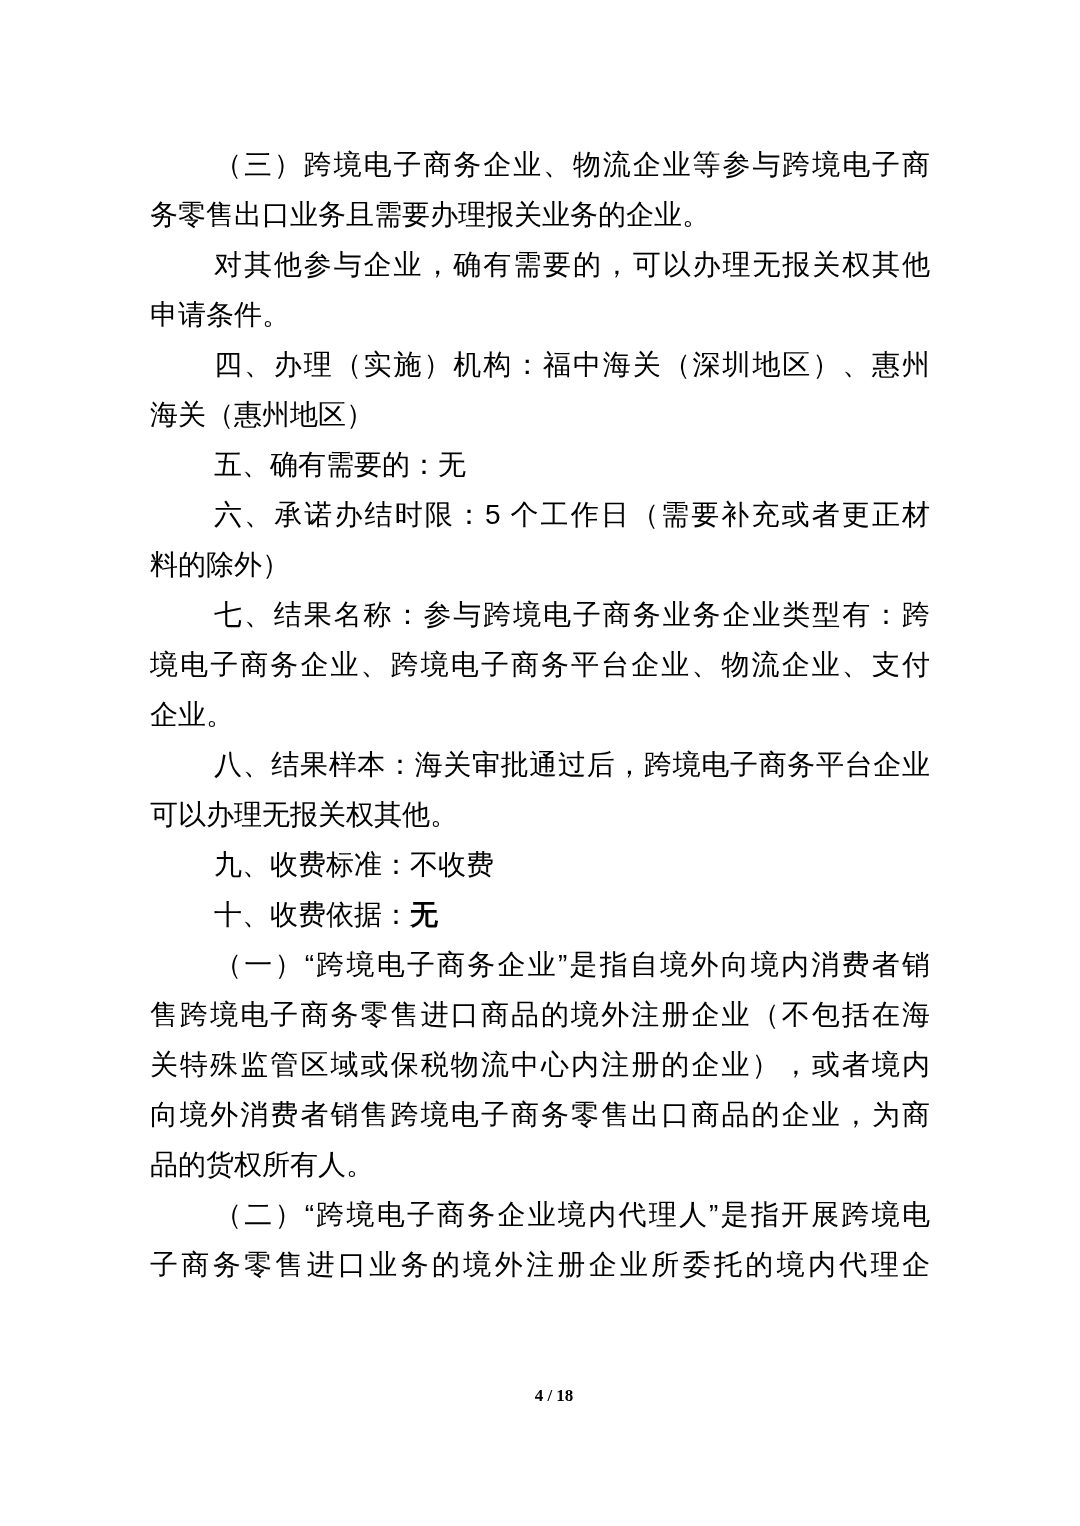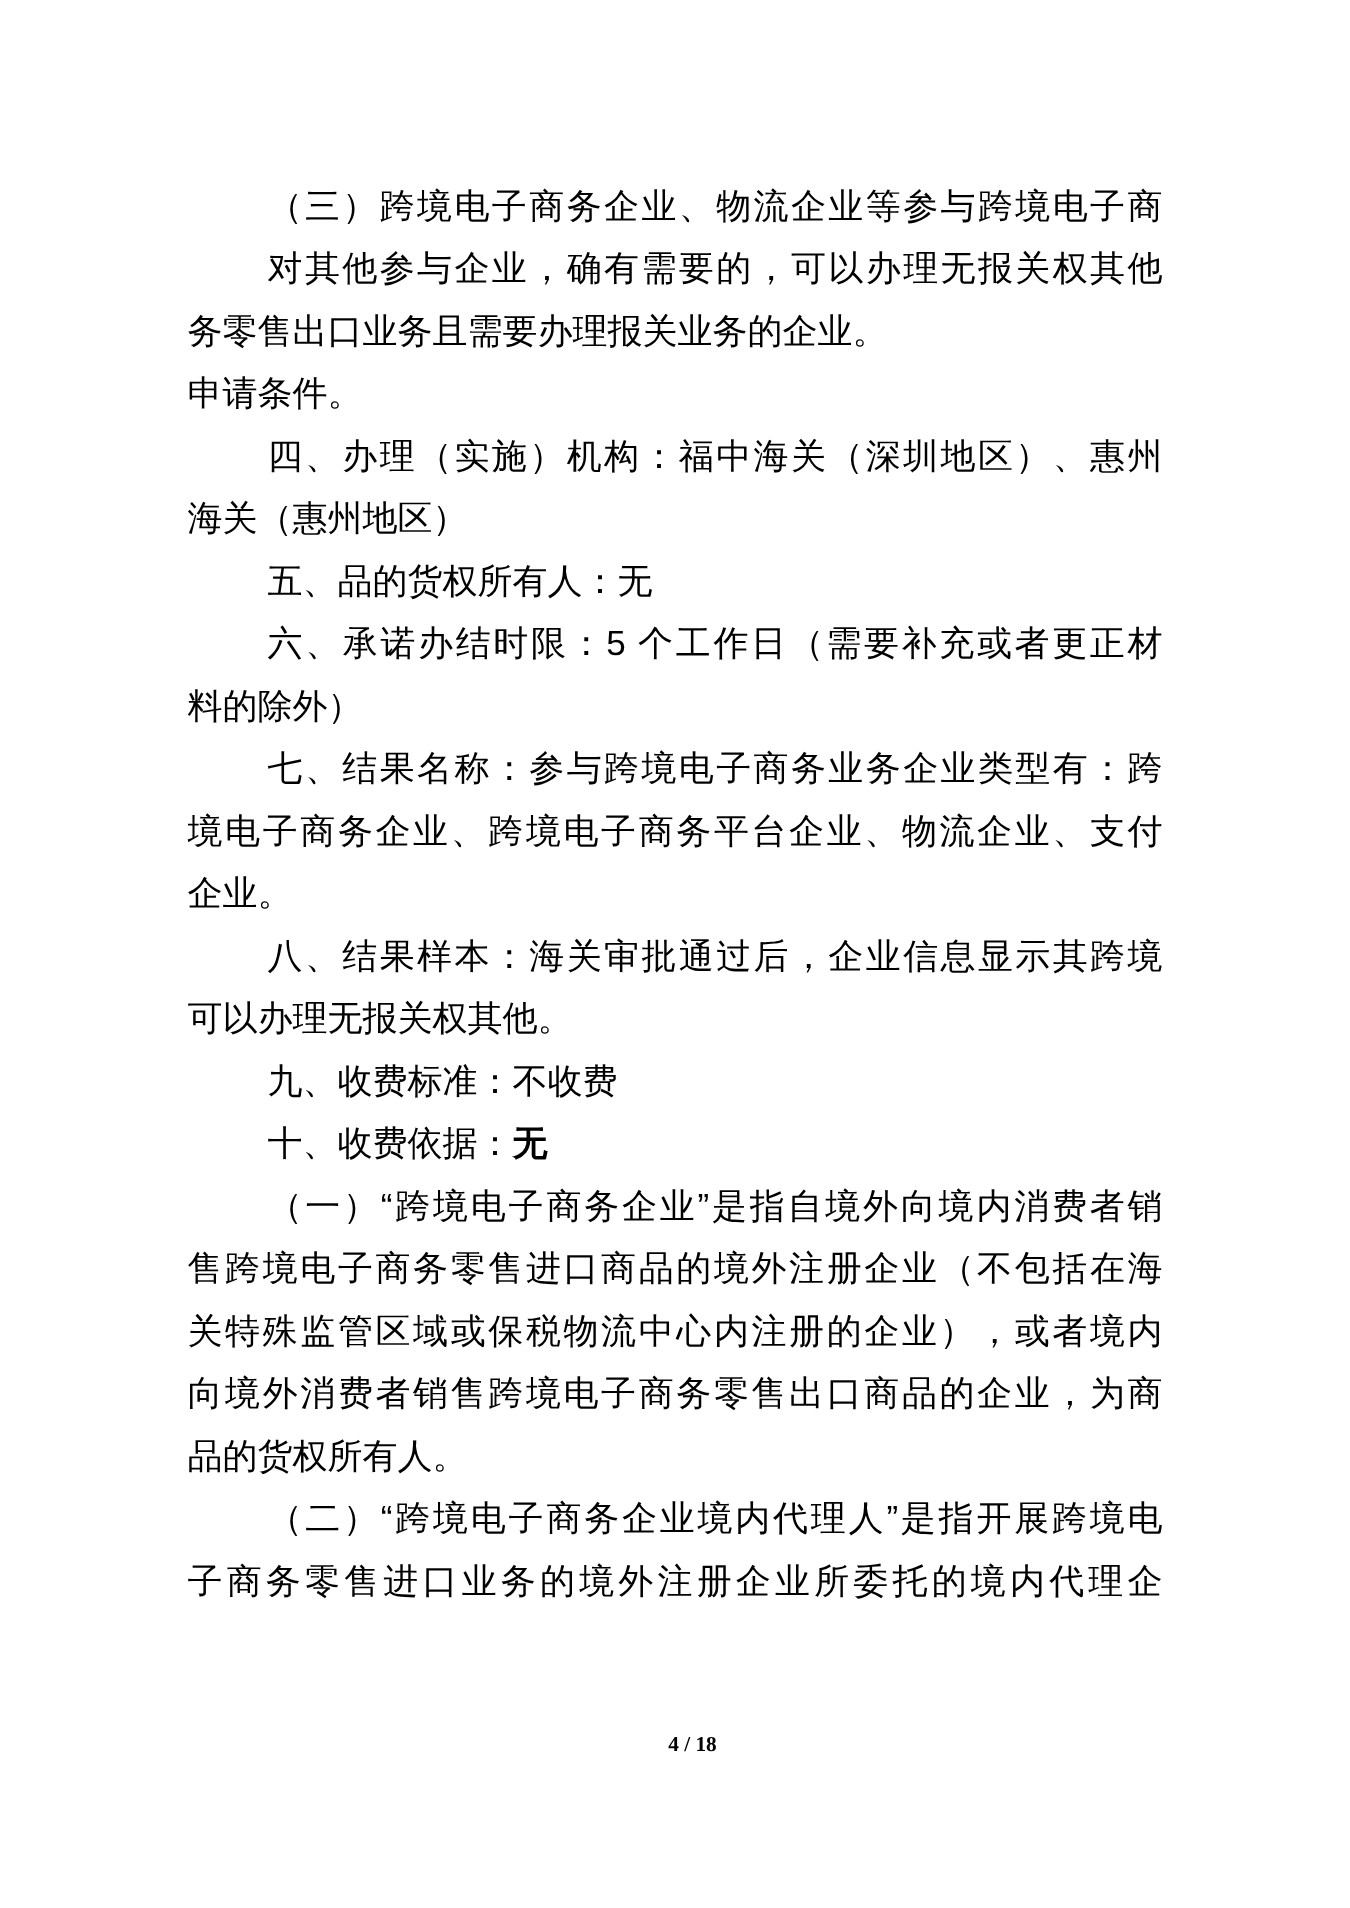--- a/index.html
+++ b/index.html
@@ -60,32 +60,32 @@
     font-size: 17px;
     color: #000000;
   }
 </style>
 </head>
 <body>
 
 <div class="page">
   <div class="textblock" id="textblock">
       <div class="line indent stretch"><span>（三）跨境电子商务企业、物流企业等参与跨境电子商</span></div>
+      <div class="line"><span>务零售出口业务且需要办理报关业务的企业。</span></div>
       <div class="line indent stretch"><span>对其他参与企业，确有需要的，可以办理无报关权其他</span></div>
-      <div class="line"><span>务零售出口业务且需要办理报关业务的企业。</span></div>
       <div class="line"><span>申请条件。</span></div>
       <div class="line indent stretch"><span>四、办理（实施）机构：福中海关（深圳地区）、惠州</span></div>
       <div class="line"><span>海关（惠州地区）</span></div>
-      <div class="line indent"><span>五、品的货权所有人：无</span></div>
+      <div class="line indent"><span>五、确有需要的：无</span></div>
       <div class="line indent stretch"><span>六、承诺办结时限：5 个工作日（需要补充或者更正材</span></div>
       <div class="line"><span>料的除外）</span></div>
       <div class="line indent stretch"><span>七、结果名称：参与跨境电子商务业务企业类型有：跨</span></div>
       <div class="line stretch"><span>境电子商务企业、跨境电子商务平台企业、物流企业、支付</span></div>
       <div class="line"><span>企业。</span></div>
-      <div class="line indent stretch"><span>八、结果样本：海关审批通过后，企业信息显示其跨境</span></div>
+      <div class="line indent stretch"><span>八、结果样本：海关审批通过后，跨境电子商务平台企业</span></div>
       <div class="line"><span>可以办理无报关权其他。</span></div>
       <div class="line indent"><span>九、收费标准：不收费</span></div>
       <div class="line indent"><span>十、收费依据：</span><span class="bold">无</span></div>
       <div class="line indent stretch"><span>（一）“跨境电子商务企业”是指自境外向境内消费者销</span></div>
       <div class="line stretch"><span>售跨境电子商务零售进口商品的境外注册企业（不包括在海</span></div>
       <div class="line stretch"><span>关特殊监管区域或保税物流中心内注册的企业），或者境内</span></div>
       <div class="line stretch"><span>向境外消费者销售跨境电子商务零售出口商品的企业，为商</span></div>
       <div class="line"><span>品的货权所有人。</span></div>
       <div class="line indent stretch"><span>（二）“跨境电子商务企业境内代理人”是指开展跨境电</span></div>
       <div class="line stretch"><span>子商务零售进口业务的境外注册企业所委托的境内代理企</span></div>

